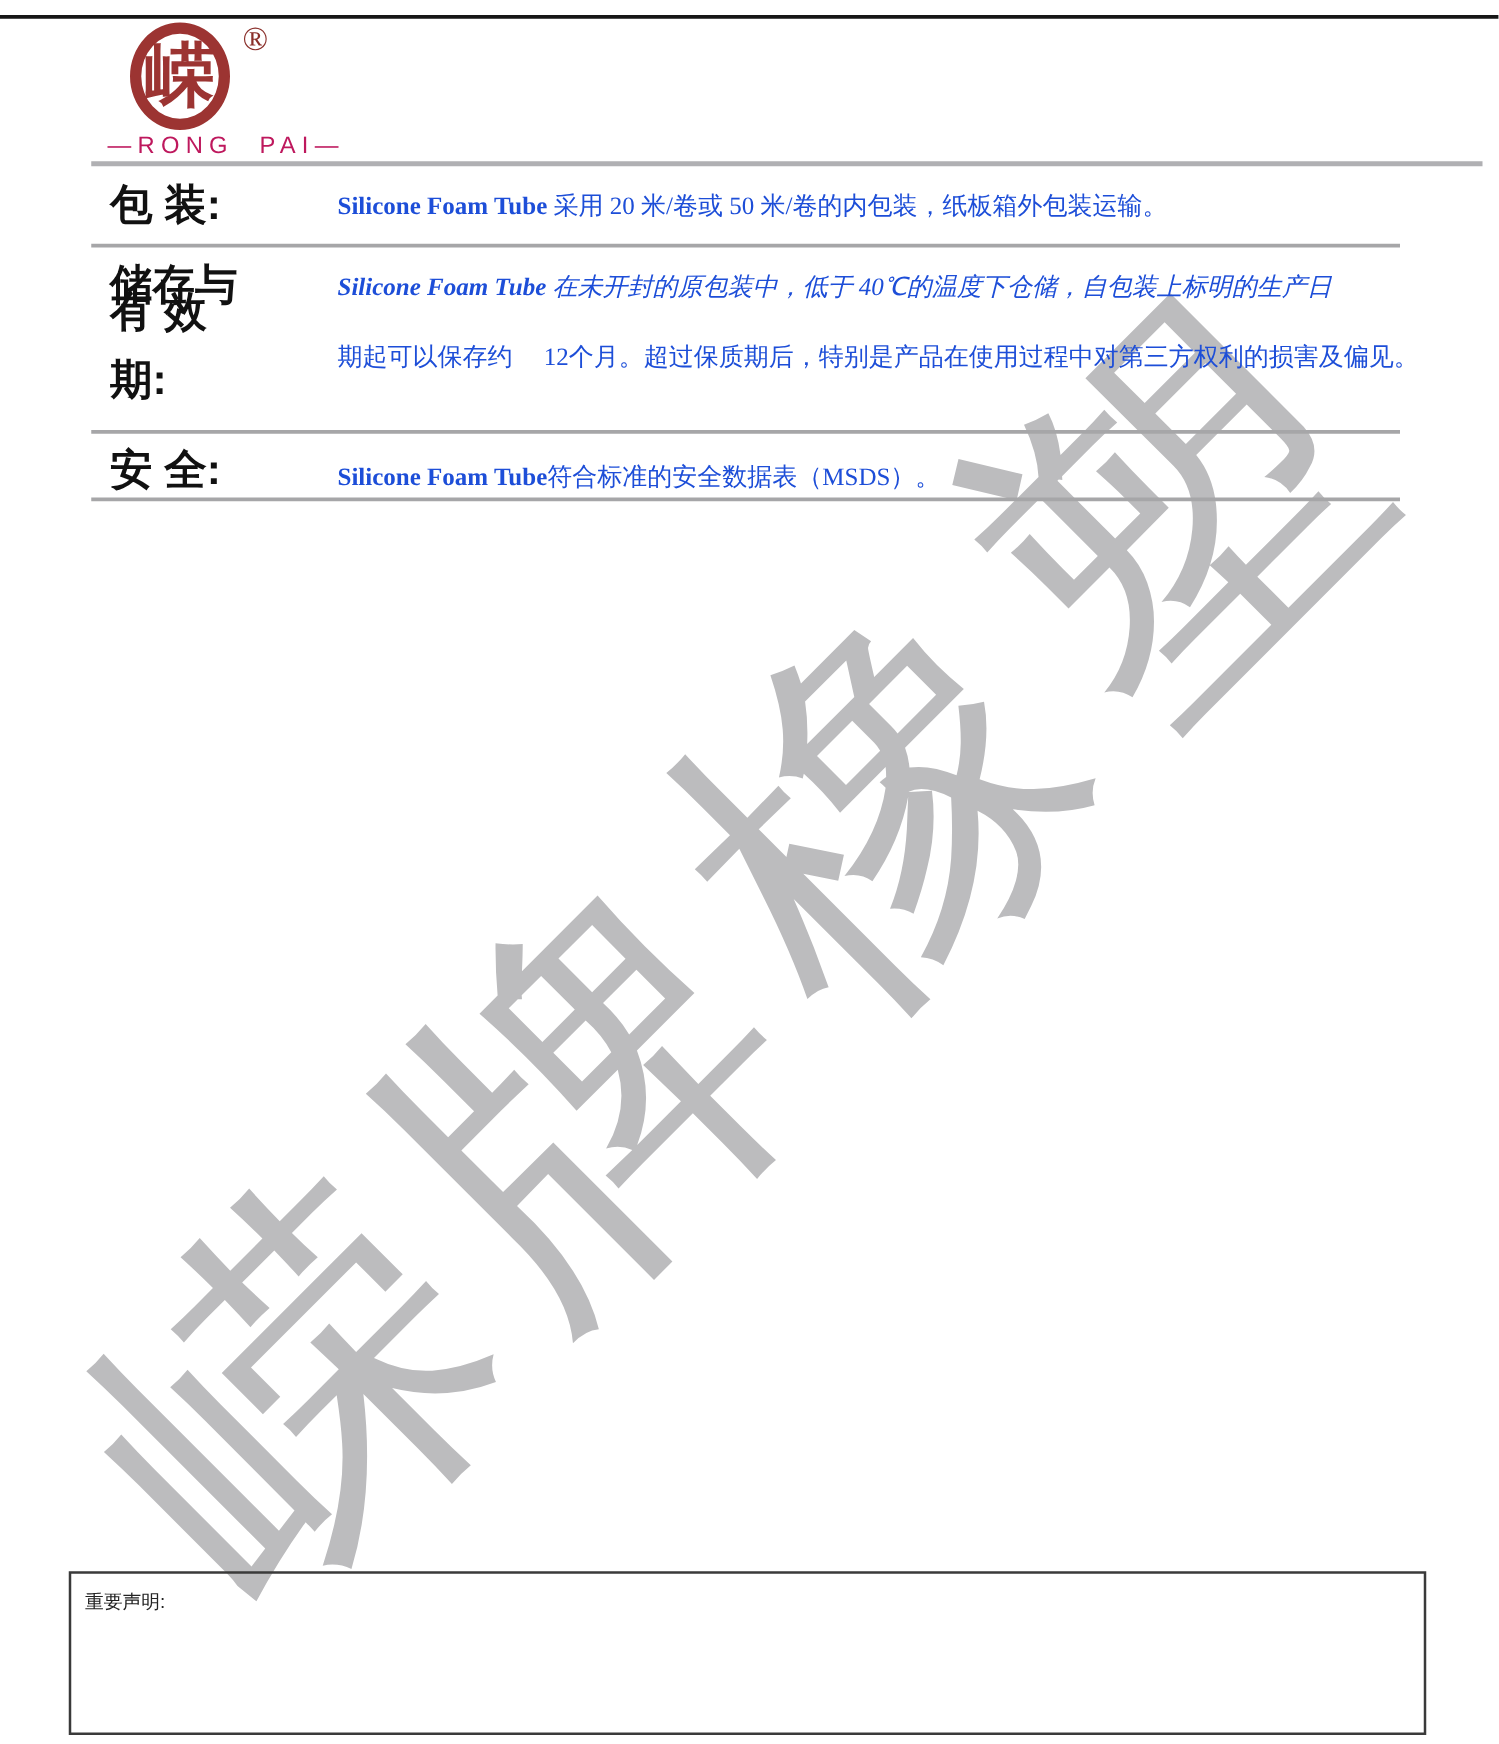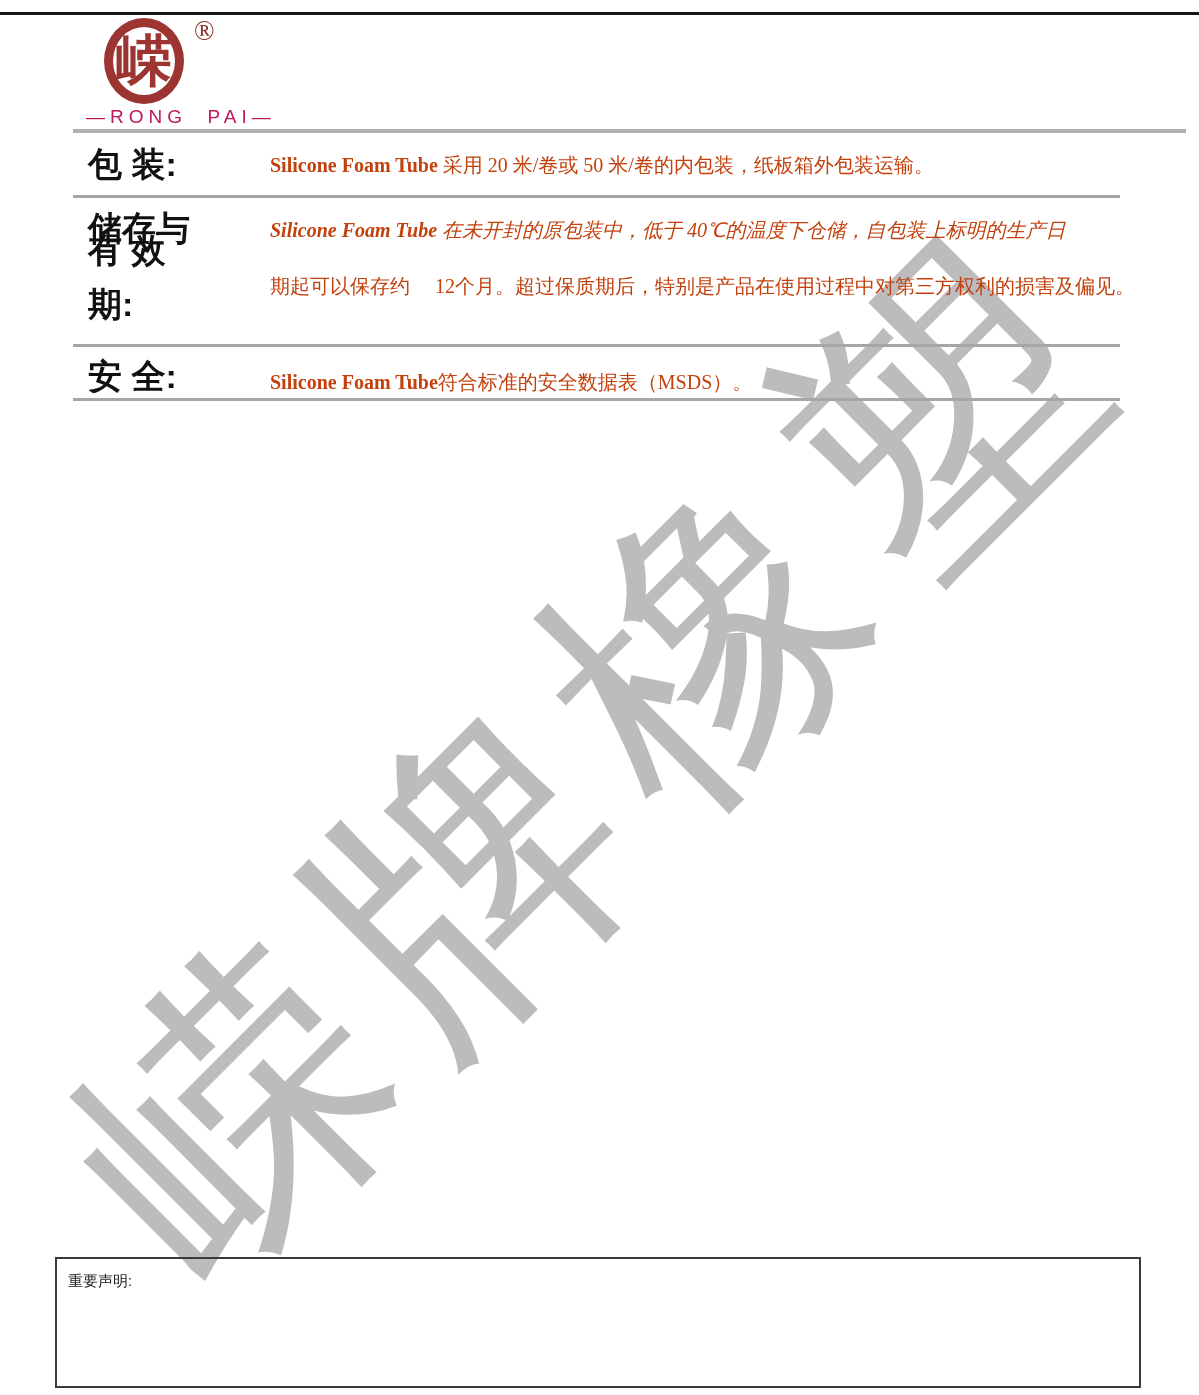--- a/index.html
+++ b/index.html
@@ -48,21 +48,21 @@
   
   .content-layer{position:absolute;left:0;top:0;width:1199px;height:1395px;z-index:1;}
   .row-label{
     position:absolute;left:88px;
     font-family:"Liberation Sans", sans-serif;
     font-weight:bold;font-size:34px;line-height:28px;color:#111;
     white-space:pre;
   }
   .row-content{
     position:absolute;left:270px;
-    font-size:20px;line-height:24px;color:#c2410c;white-space:pre;
+    font-size:20px;line-height:24px;color:#1d4ed8;white-space:pre;
   }
   .row-content .en{font-weight:bold;font-family:"Liberation Serif", serif;}
   .row-content .zh{font-family:"Liberation Serif", serif;}
   .divider{position:absolute;left:73px;width:1047px;height:3px;background:#a6a6a8;}
 
   
   .footer-box{
     position:absolute;left:55px;top:1257px;
     width:1086px;height:131px;
     border:2px solid #3a3a3a;box-sizing:border-box;

